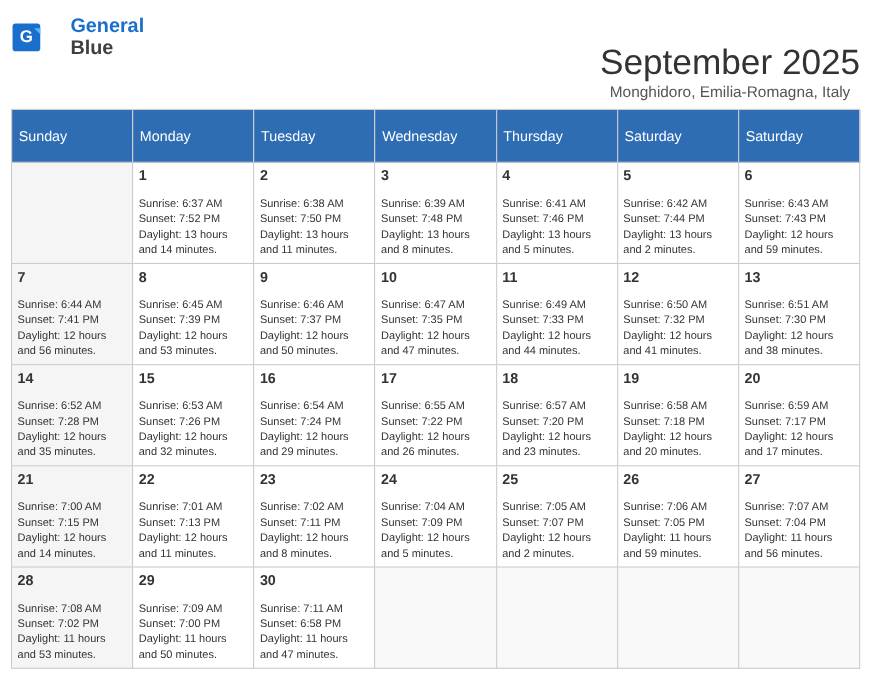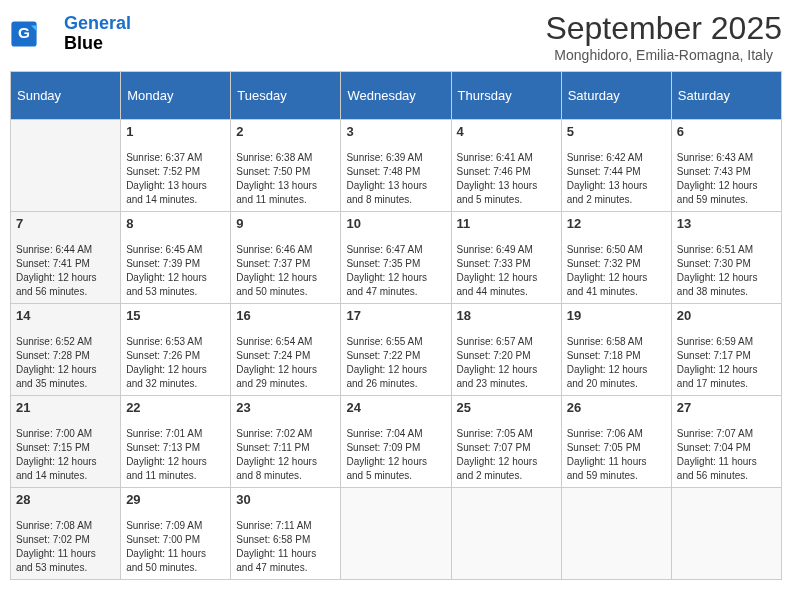--- a/index.html
+++ b/index.html
@@ -36,20 +36,21 @@
       height: 28px;
       margin-right: 2px;
     }
     .title-block {
       text-align: right;
     }
     .month-title {
       font-size: 32px;
       font-weight: normal;
       color: #333;
+      margin-top: 28px;
     }
     .location {
       font-size: 14px;
       color: #555;
       text-align: center;
     }
     table {
       width: 100%;
       border-collapse: collapse;
     }
@@ -93,21 +94,21 @@
 <div class="header">
   <div class="logo">
     <svg class="logo-icon" viewBox="0 0 40 40">
       <rect x="2" y="2" width="36" height="36" rx="4" fill="#1a6fcc"></rect>
       <text x="20" y="26" font-size="22" font-weight="bold" fill="white" text-anchor="middle" font-family="Arial">G</text>
       <polygon points="30,8 38,8 38,16" fill="#4db8ff"></polygon>
     </svg>
     <div>
       <div class="logo-text">
         <span>General</span><br>
-        <span style="color:#000000;">Blue</span>
+        <span style="color:#404040;">Blue</span>
       </div>
     </div>
   </div>
   <div class="title-block">
     <div class="month-title">September 2025</div>
     <div class="location">Monghidoro, Emilia-Romagna, Italy</div>
   </div>
 </div>
 
 <table>

